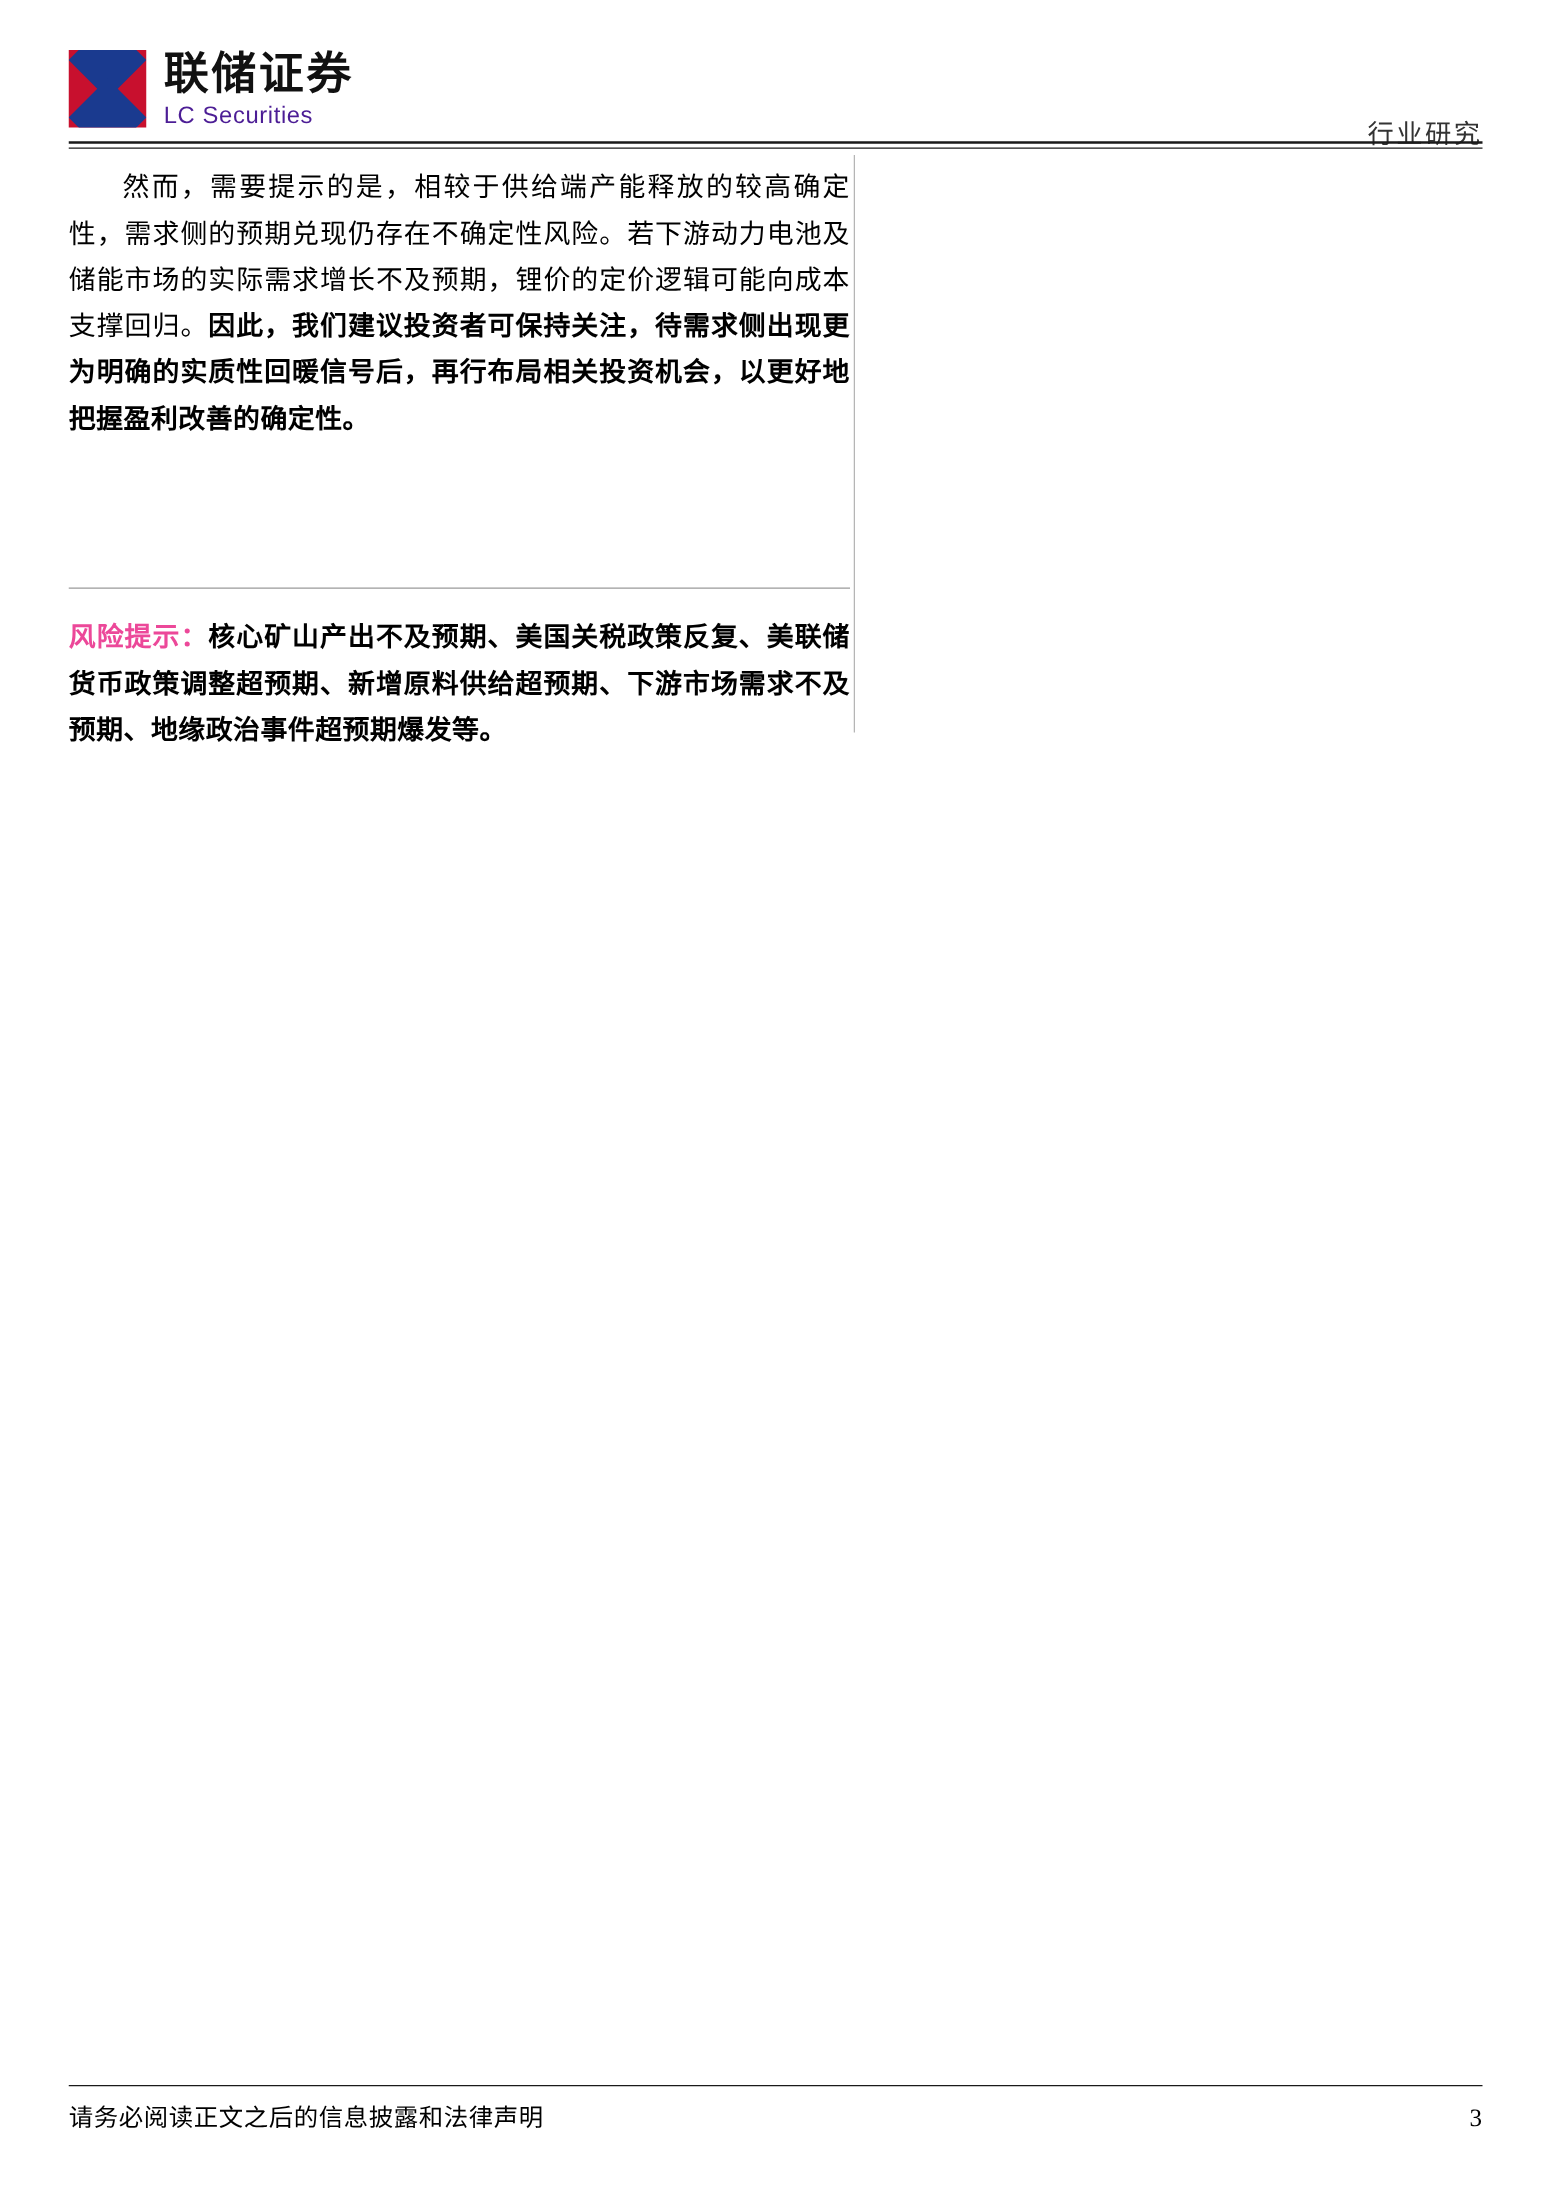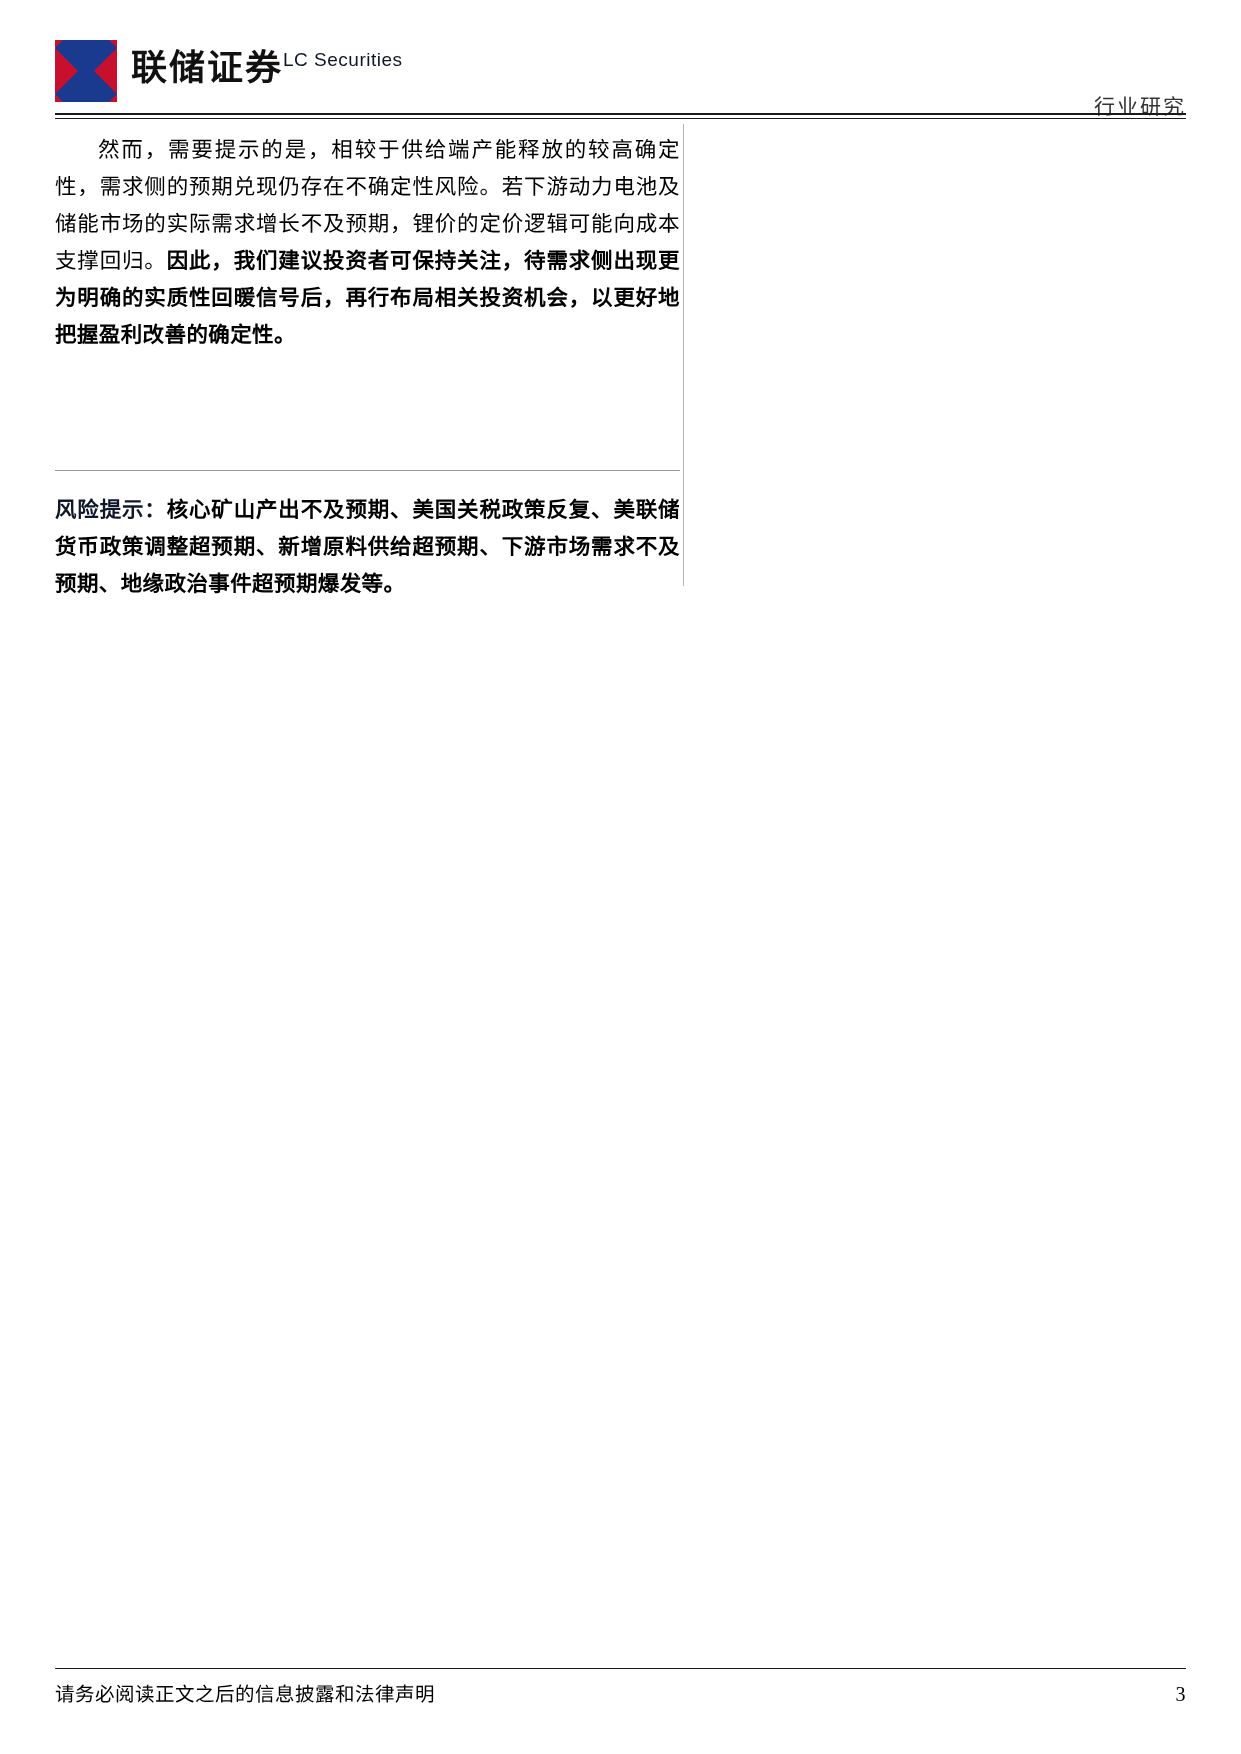--- a/index.html
+++ b/index.html
@@ -62,37 +62,37 @@
     position: absolute;
     left: 50%;
     bottom: -14px;
     width: 44px;
     height: 44px;
     background: #1a3a8f;
     transform: translateX(-50%) rotate(45deg);
   }
   .logo-text {
     display: flex;
-    flex-direction: row;
+    flex-direction: column;
     justify-content: space-between;
     line-height: 1;
   }
   .logo-cn {
     font-family: "Liberation Sans", sans-serif;
     font-weight: bold;
     font-size: 36px;
     letter-spacing: 2px;
     color: #111111;
     margin-bottom: 6px;
   }
   .logo-en {
     font-family: "Liberation Sans", sans-serif;
     font-size: 19px;
     letter-spacing: 0.5px;
-    color: #0f172a;
+    color: #4c1d95;
   }
   .header-right {
     position: absolute;
     right: 0;
     top: 26px;
     font-family: "Liberation Serif", serif;
     font-size: 21px;
     color: #333333;
     letter-spacing: 2px;
     margin-top: 24px;
@@ -157,21 +157,21 @@
     top: 492px;
     width: 625px;
     font-family: "Liberation Serif", "DejaVu Serif", serif;
     font-size: 21.5px;
     line-height: 37px;
     letter-spacing: 0.4px;
     font-weight: bold;
     text-align: justify;
   }
   .risk-label {
-    color: #0f172a;
+    color: #ec4899;
   }
 
   
   .col-rule {
     position: absolute;
     left: 683px;
     top: 124px;
     width: 0;
     height: 462px;
     border-left: 1px solid #b5b5b5;

